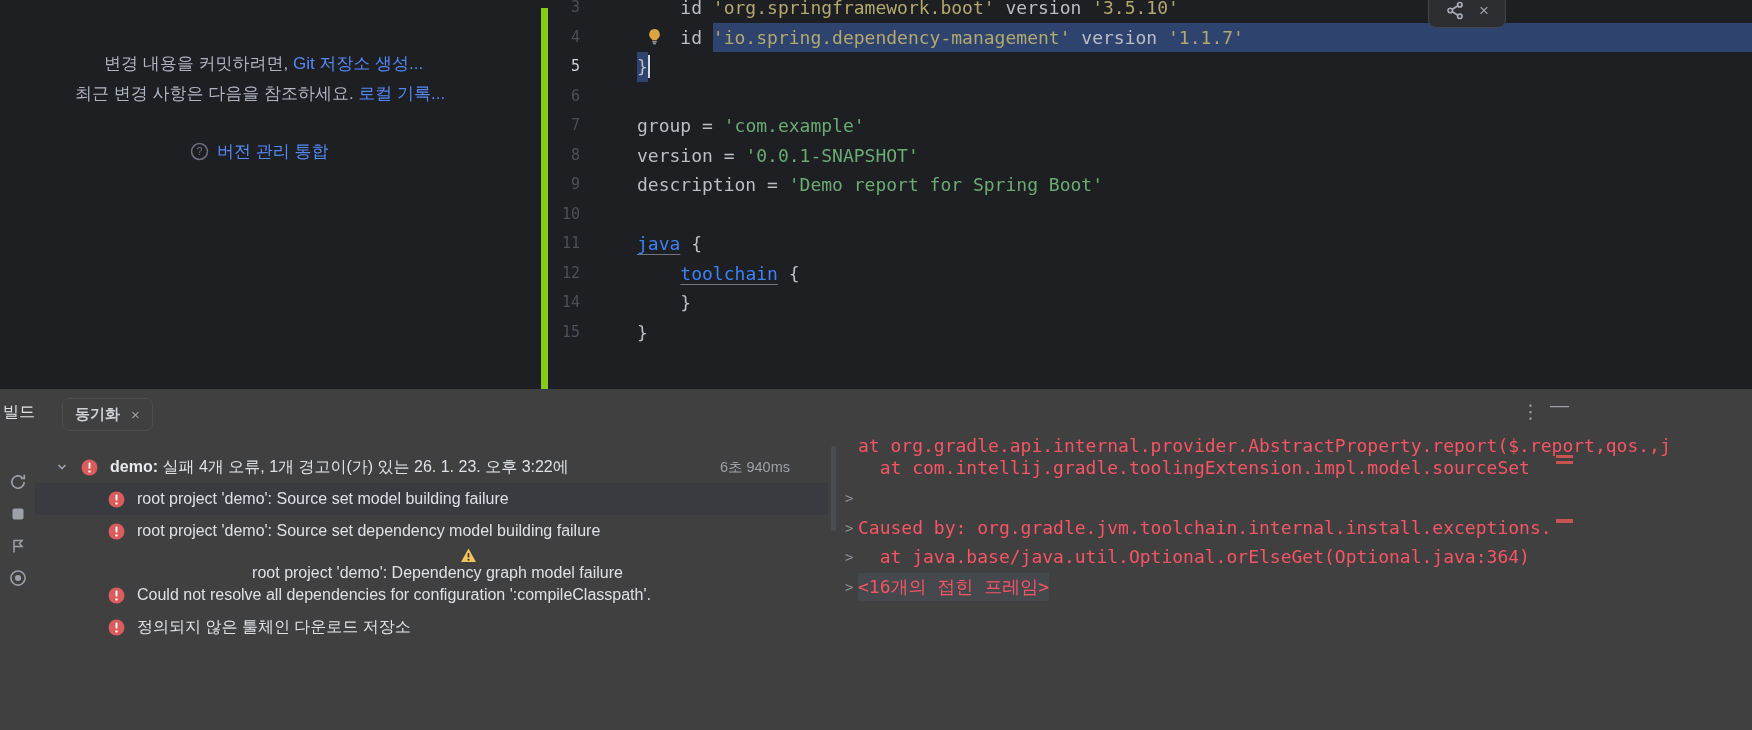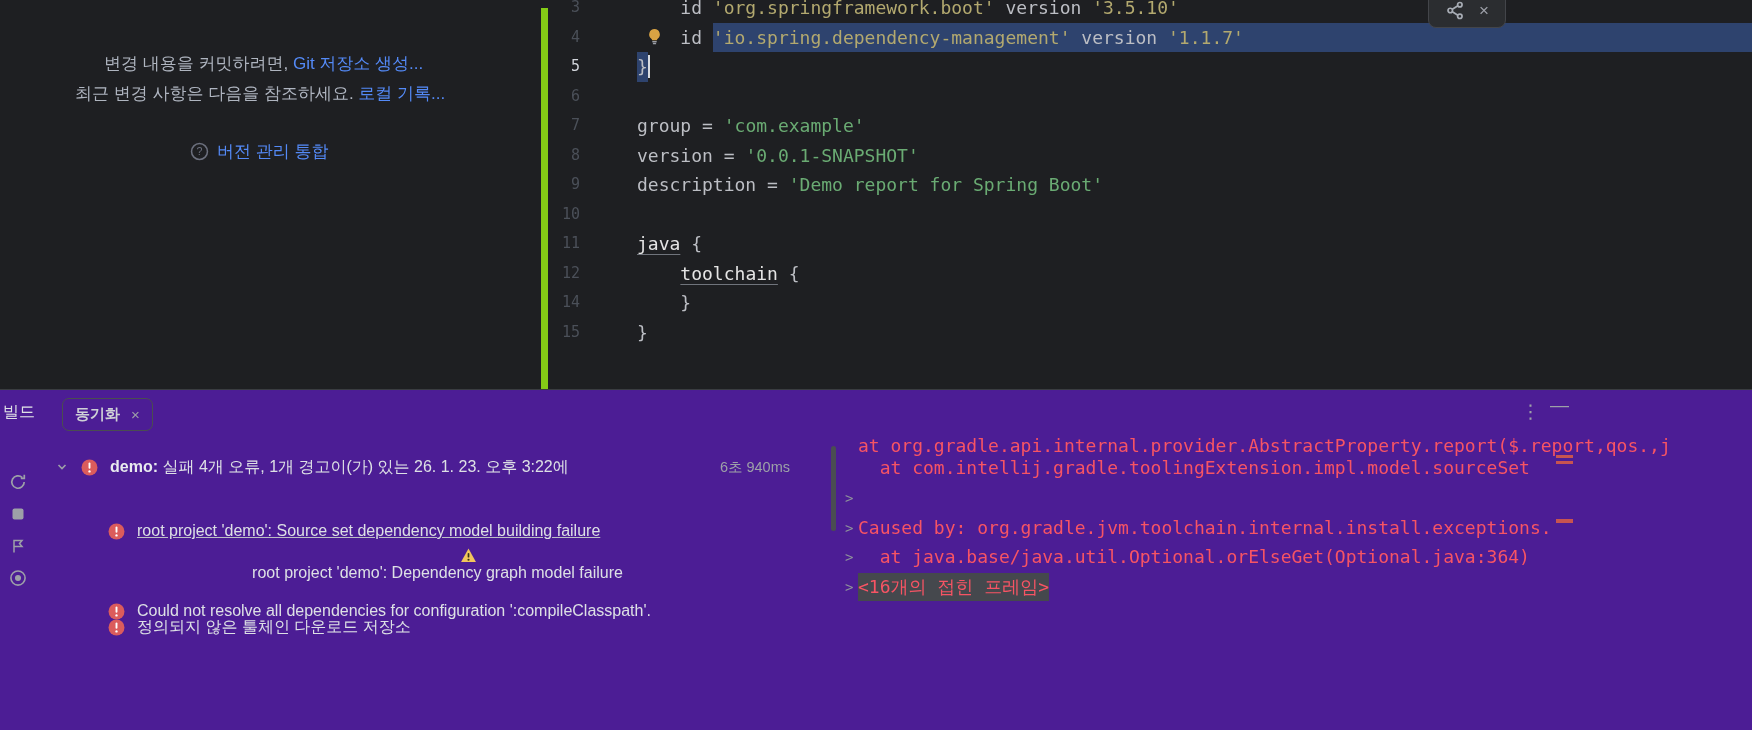--- a/index.html
+++ b/index.html
@@ -20,32 +20,32 @@
   #code-lines{position:absolute;left:0;top:-7px;right:0;}
   .code-line{display:flex;height:29.5px;position:relative;}
   .ln{width:38px;text-align:right;color:#4B5059;font:15px/29.5px "DejaVu Sans Mono",monospace;flex:none;}
   .ln.current{color:#D2D5DB;}
   .code-content{margin-left:57px;flex:1;display:flex;font:18px/29.5px "DejaVu Sans Mono",monospace;}
   .seg{white-space:pre;display:block;}
   .seg.plain{color:#BCBEC4;}
   .seg.str{color:var(--string,#6AAB73);}
   .seg.strw{color:var(--string-warm,#B3A96F);}
   .seg.num{color:var(--number,#2AACB8);}
-  .seg.unres{color:#e5e5e5;text-decoration:underline;text-decoration-color:#70747C;text-underline-offset:4px;}
+  .seg.unres{color:#3b82f6;text-decoration:underline;text-decoration-color:#70747C;text-underline-offset:4px;}
   .seg.sel,.fill.sel{background:var(--selection,#2E436E);}
   .fill{flex:1;}
   .caret{width:2px;height:23px;background:#D8DBE0;align-self:center;flex:none;}
   .bulb{position:absolute;left:104px;top:5px;display:flex;}
   .editor-widget{position:absolute;right:246px;top:-8px;width:76px;height:34px;background:#2B2D30;
        border:1px solid #43454A;border-radius:8px;display:flex;align-items:center;justify-content:center;gap:13px;}
   .w-icon{display:flex;}
   .w-close{color:#9DA0A8;font-size:17px;line-height:1;cursor:pointer;}
 
   
-  .bottom-section{position:absolute;left:0;top:389px;width:1752px;height:341px;background:#4c1d95;
+  .bottom-section{position:absolute;left:0;top:389px;width:1752px;height:341px;background:#404040;
        border-top:1px solid #3A3D41;overflow:hidden;}
   .build-header{position:absolute;left:0;top:0;right:0;height:48px;}
   .stripe-label{position:absolute;left:3px;top:12px;font-size:16px;color:#DFE1E5;}
   .tab{position:absolute;left:62px;top:8px;height:33px;border:1px solid #4A4D51;border-radius:7px;
        display:flex;align-items:center;gap:11px;padding:0 12px;box-sizing:border-box;cursor:pointer;}
   .tab-label{font-size:15px;color:#CED0D6;font-weight:bold;}
   .tab-close{color:#9DA0A8;font-size:15px;line-height:1;}
   .hdr-more{position:absolute;left:1521px;top:10px;color:#9DA0A8;font-size:19px;cursor:pointer;}
   .hdr-min{position:absolute;left:1550px;top:4px;color:#9DA0A8;font-size:19px;cursor:pointer;}
 
@@ -251,41 +251,51 @@
             <span class="ticon">
               <svg width="17" height="17" viewBox="0 0 16 16">
                 <circle cx="8" cy="8" r="7.5" fill="#DB5C5C"></circle>
                 <rect x="7.1" y="3.4" width="1.8" height="5.8" rx="0.9" fill="#fff"></rect>
                 <circle cx="8" cy="11.7" r="1.1" fill="#fff"></circle>
               </svg>
             </span>
             <span class="ttext"><span class="tbold">demo:</span> 실패 4개 오류, 1개 경고이(가) 있는 26. 1. 23. 오후 3:22에</span>
             <span class="tdur">6초 940ms</span>
           </div>
-          <div class="tree-row" style="top: 64px; text-decoration: underline;">
+          <div class="tree-row selected" style="top: 32px;">
+            <span class="ticon">
+              <svg width="17" height="17" viewBox="0 0 16 16">
+                <circle cx="8" cy="8" r="7.5" fill="#DB5C5C"></circle>
+                <rect x="7.1" y="3.4" width="1.8" height="5.8" rx="0.9" fill="#fff"></rect>
+                <circle cx="8" cy="11.7" r="1.1" fill="#fff"></circle>
+              </svg>
+            </span>
+            <span class="ttext">root project 'demo': Source set model building failure</span>
+          </div>
+          <div class="tree-row" style="top: 64px;">
             <span class="ticon">
               <svg width="17" height="17" viewBox="0 0 16 16">
                 <circle cx="8" cy="8" r="7.5" fill="#DB5C5C"></circle>
                 <rect x="7.1" y="3.4" width="1.8" height="5.8" rx="0.9" fill="#fff"></rect>
                 <circle cx="8" cy="11.7" r="1.1" fill="#fff"></circle>
               </svg>
             </span>
             <span class="ttext">root project 'demo': Source set dependency model building failure</span>
           </div>
           <div class="tree-row" style="top: 96px; flex-direction: column;">
             <span class="ticon">
               <svg width="17" height="17" viewBox="0 0 16 16">
                 <path d="M8 1.5 L15 14 H1 Z" fill="#F2C55C"></path>
                 <rect x="7.2" y="5.6" width="1.6" height="4.3" rx="0.8" fill="#3B3316"></rect>
                 <circle cx="8" cy="12" r="1" fill="#3B3316"></circle>
               </svg>
             </span>
             <span class="ttext">root project 'demo': Dependency graph model failure</span>
           </div>
-          <div class="tree-row" style="top: 144px;">
+          <div class="tree-row" style="top: 128px;">
             <span class="ticon">
               <svg width="17" height="17" viewBox="0 0 16 16">
                 <circle cx="8" cy="8" r="7.5" fill="#DB5C5C"></circle>
                 <rect x="7.1" y="3.4" width="1.8" height="5.8" rx="0.9" fill="#fff"></rect>
                 <circle cx="8" cy="11.7" r="1.1" fill="#fff"></circle>
               </svg>
             </span>
             <span class="ttext">Could not resolve all dependencies for configuration ':compileClasspath'.</span>
           </div>
           <div class="tree-row" style="top: 160px;">

